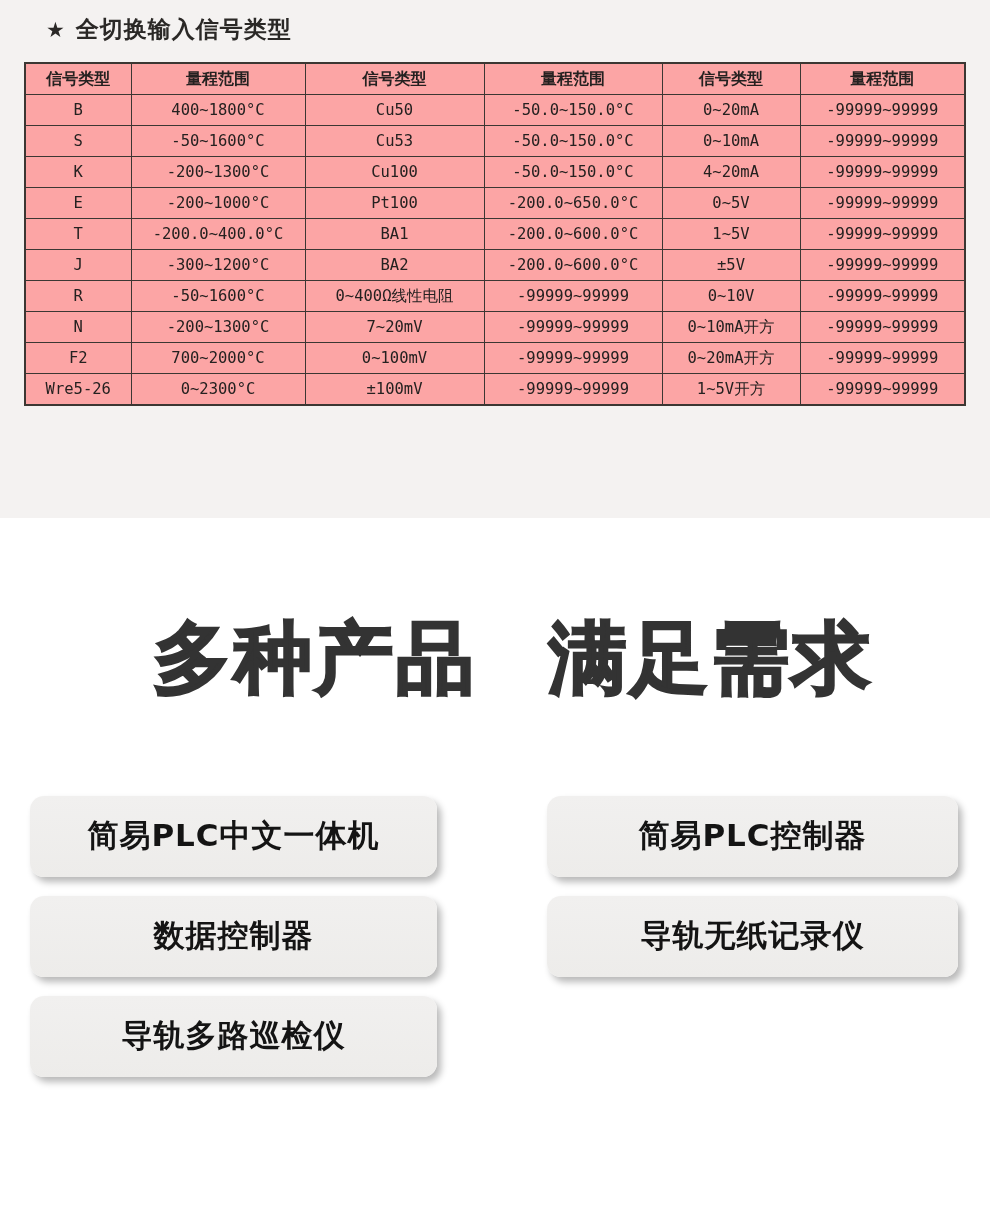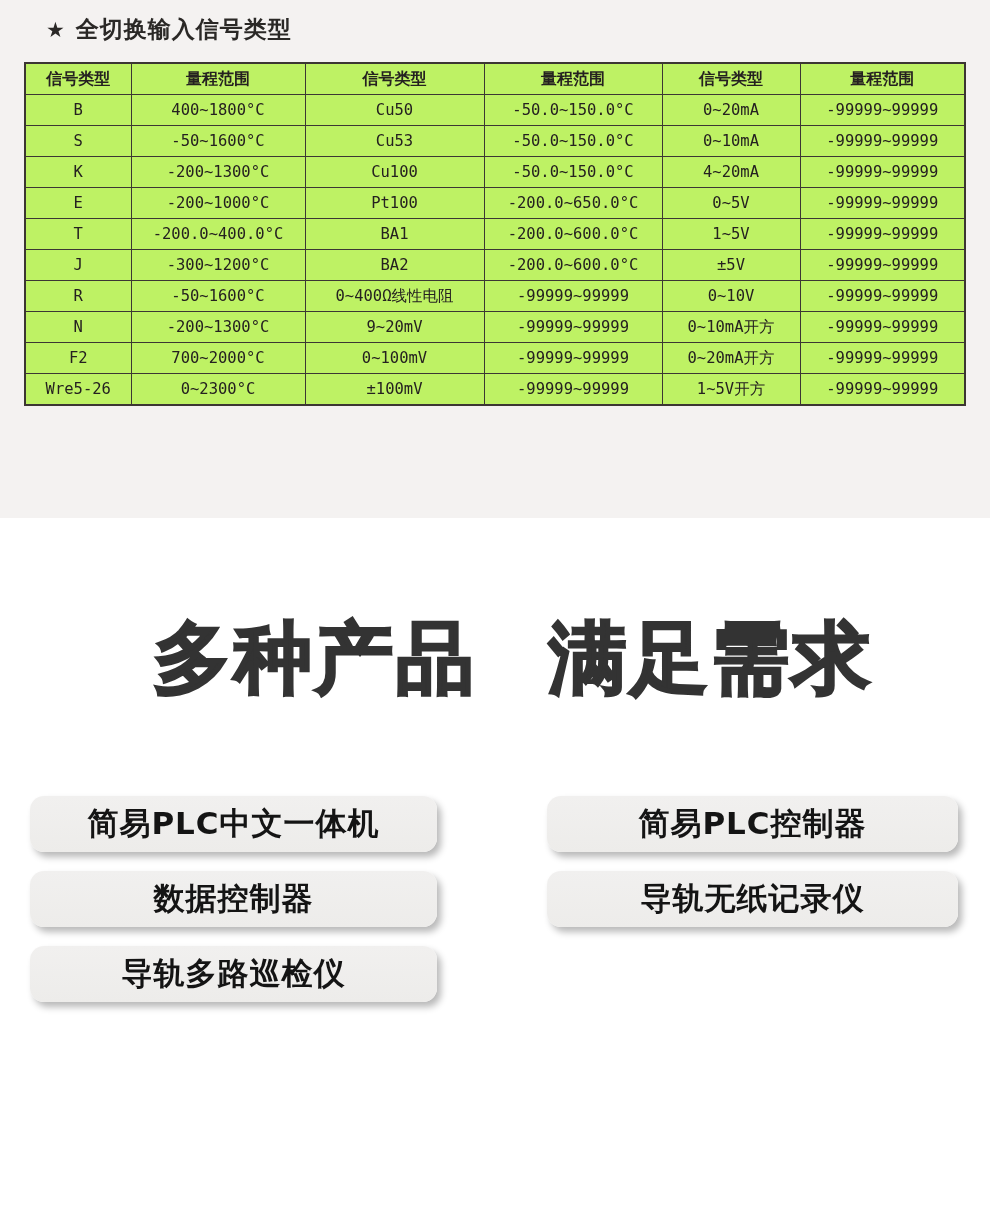--- a/index.html
+++ b/index.html
@@ -26,21 +26,21 @@
     color:#2a2826;
     letter-spacing:1px;
     display:flex;align-items:center;gap:10px;
   }
   .sec-title .star{font-size:21px;}
 
   table.spec{
     margin:17px 0 0 24px;
     width:940px;
     border-collapse:collapse;
-    background:#bef264;
+    background:#fca5a5;
     table-layout:fixed;
     border:2px solid #3c3733;
   }
   table.spec th, table.spec td{
     border:1px solid #3c3733;
     height:30px;
     text-align:center;
     vertical-align:middle;
     padding:0 2px;
     font-size:15.5px;
@@ -74,21 +74,21 @@
   .btn-grid{
     display:flex;
     justify-content:space-between;
     padding:0 32px 0 30px;
     margin-top:92px;
   }
   .col{display:flex;flex-direction:column;}
   .col.left{width:407px;}
   .col.right{width:411px;}
   .product-btn{
-    height:56px;
+    height:81px;
     margin-bottom:19px;
     background:linear-gradient(180deg,#f1f0ef 0%,#edecea 100%);
     border-radius:14px;
     box-shadow:4px 5px 7px rgba(0,0,0,0.28);
     display:flex;align-items:center;justify-content:center;
     font-size:31px;
     font-weight:700;
     color:#141414;
     letter-spacing:1px;
     cursor:pointer;
@@ -177,21 +177,21 @@
             <td>R</td>
             <td>-50~1600°C</td>
             <td>0~400Ω线性电阻</td>
             <td>-99999~99999</td>
             <td>0~10V</td>
             <td>-99999~99999</td>
           </tr>
           <tr>
             <td>N</td>
             <td>-200~1300°C</td>
-            <td>9~20mV</td>
+            <td>7~20mV</td>
             <td>-99999~99999</td>
             <td>0~10mA开方</td>
             <td>-99999~99999</td>
           </tr>
           <tr>
             <td>F2</td>
             <td>700~2000°C</td>
             <td>0~100mV</td>
             <td>-99999~99999</td>
             <td>0~20mA开方</td>

